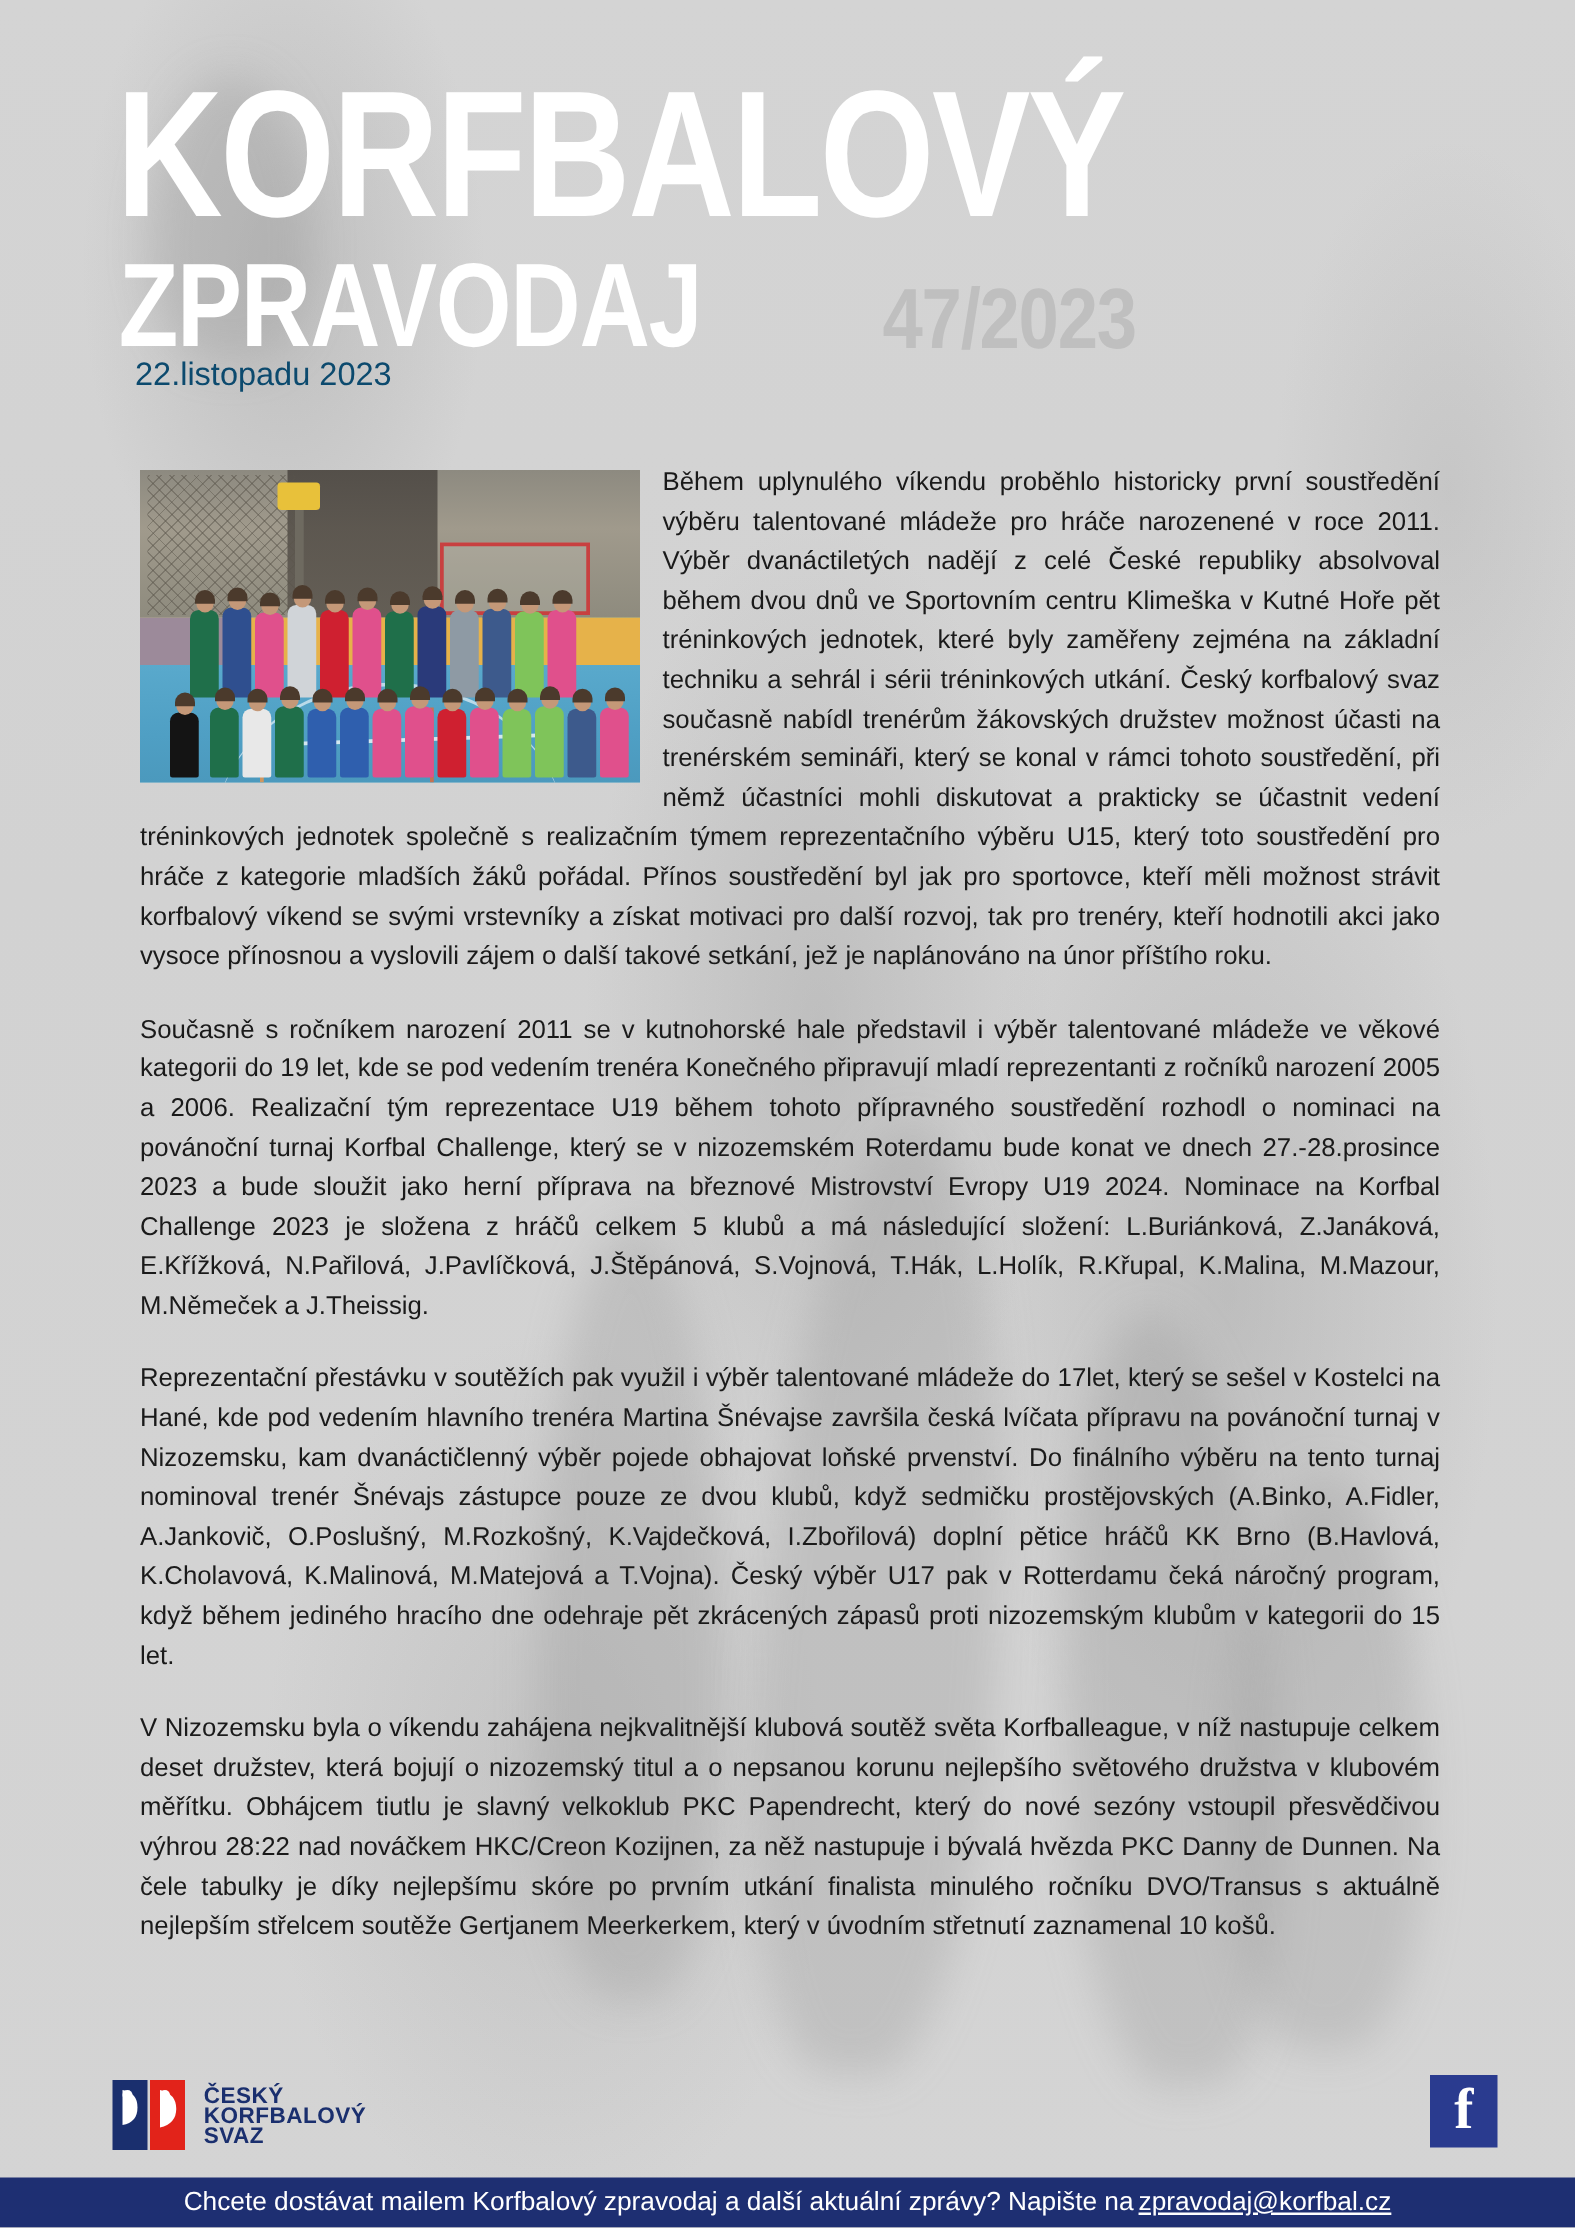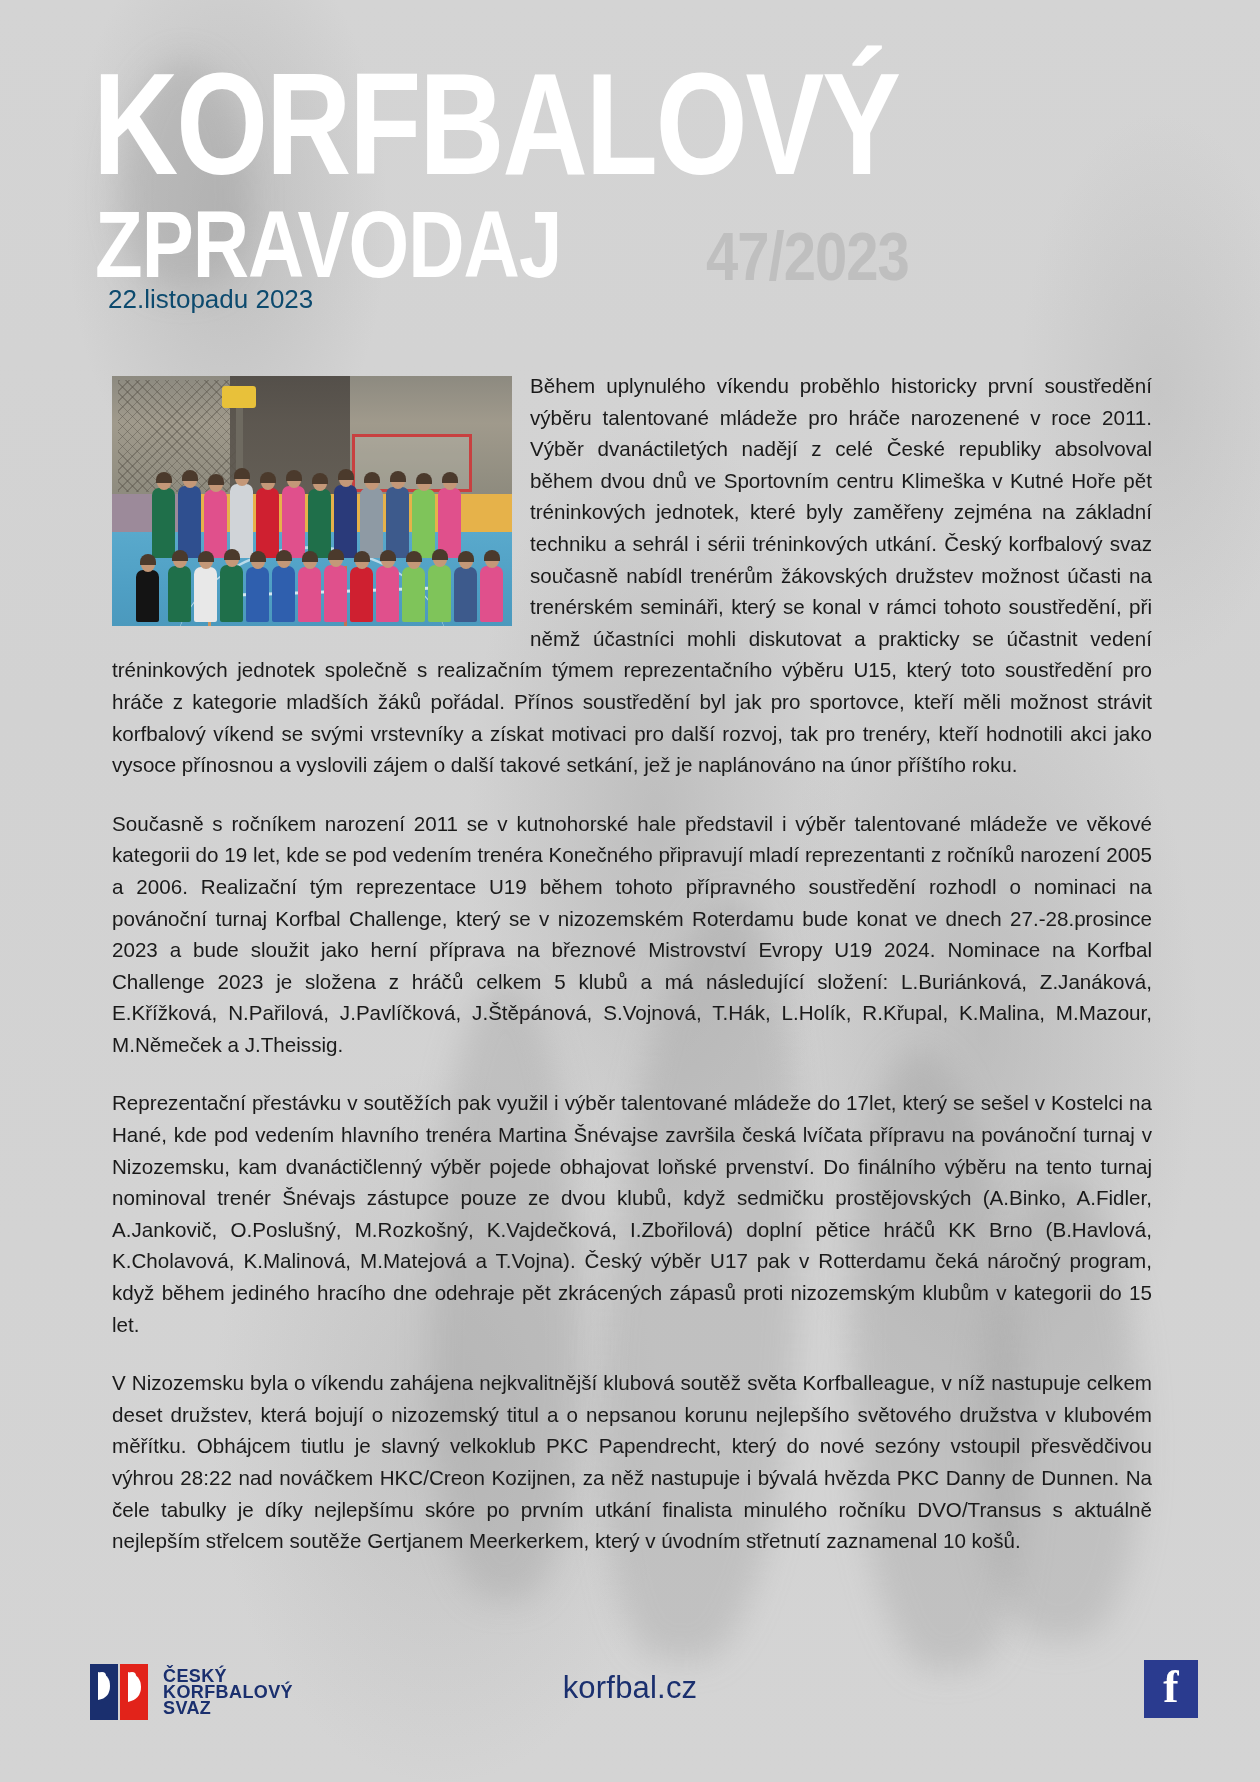--- a/index.html
+++ b/index.html
@@ -340,22 +340,25 @@
             <circle cx="44" cy="14" r="4" fill="#ffffff"></circle>
           </svg>
         </div>
         <div class="logo-text">
           <div>ČESKÝ</div>
           <div>KORFBALOVÝ</div>
           <div>SVAZ</div>
         </div>
       </div>
 
-      <div class="site-url">korfbal.cz</div>
 
       <div class="fb-btn">
         <span class="fb-glyph">f</span>
       </div>
     </div>
 
+    <div class="footer-bar">
+      <span class="footer-bar-text">Chcete dostávat mailem Korfbalový zpravodaj a další aktuální zprávy?  Napište na</span>
+      <a class="footer-mail footer-bar-text" href="#">zpravodaj@korfbal.cz</a>
+    </div>
   </footer>
 
 </div>
 
 </body></html>

